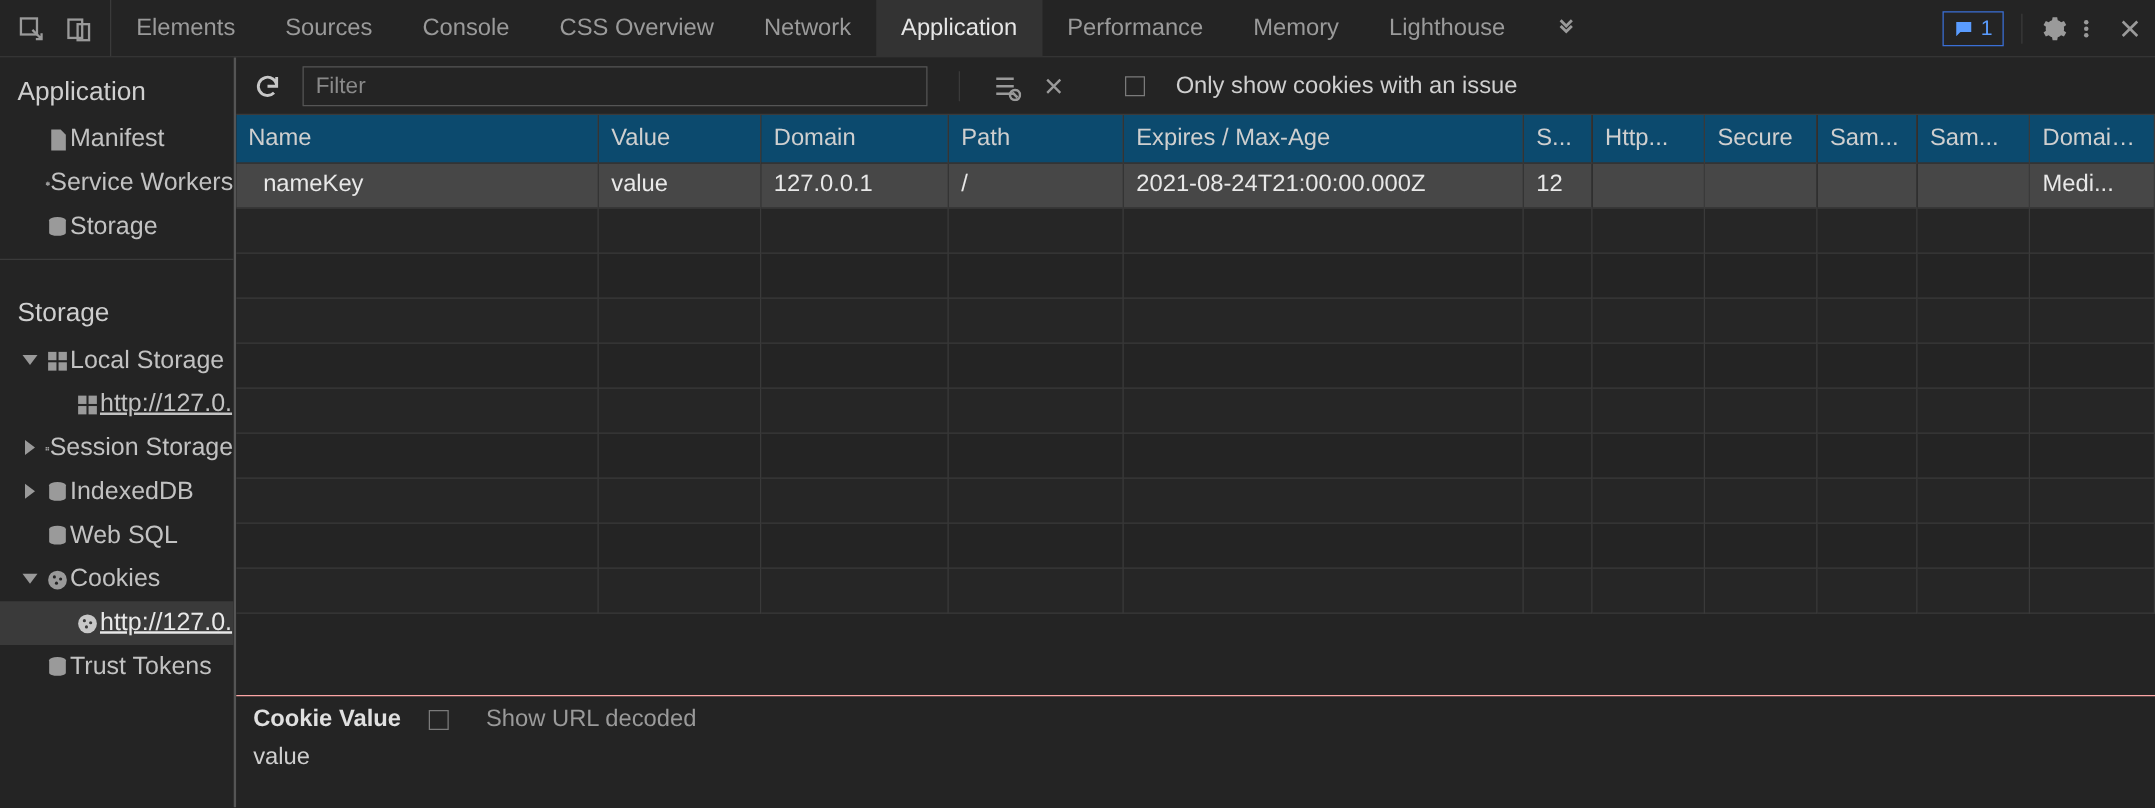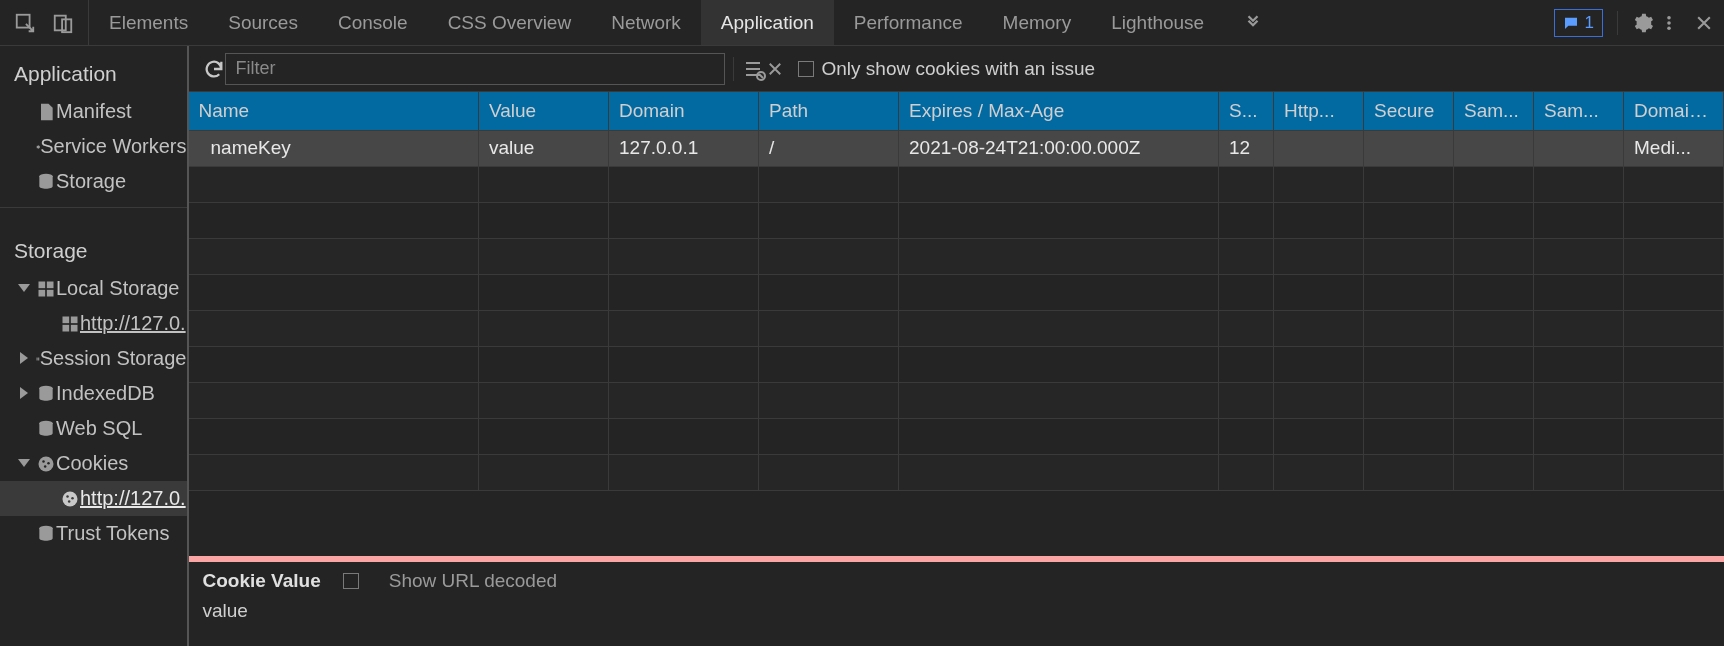--- a/index.html
+++ b/index.html
@@ -121,21 +121,21 @@
   .right {
     flex: 1;
     display: flex;
     flex-direction: column;
     background: #242424;
   }
   .toolbar {
     height: 46px;
     display: flex;
     align-items: center;
-    gap: 0;
+    gap: 17px;
     padding: 0 14px;
     border-bottom: 1px solid #3a3a3a;
   }
   .filter-input {
     background: #242424;
     border: 1px solid #555;
     height: 32px;
     width: 500px;
     color: #cfcfcf;
     font-size: 18px;
@@ -157,39 +157,39 @@
   th, td {
     border-right: 1px solid #3a3a3a;
     border-bottom: 1px solid #3a3a3a;
     padding: 6px 10px;
     text-align: left;
     overflow: hidden;
     text-overflow: ellipsis;
     white-space: nowrap;
   }
   th {
-    background: #0369a1;
+    background: #0c4a6e;
     color: #cfcfcf;
     font-weight: normal;
     font-size: 19px;
     height: 38px;
   }
   tbody tr { background: #242424; }
   tbody tr.sel { background: #474747; color: #e8e8e8; }
   tbody tr td { font-size: 19px; height: 36px; }
   col.c-name{width:290px} col.c-value{width:130px} col.c-domain{width:150px}
   col.c-path{width:140px} col.c-exp{width:320px} col.c-size{width:55px}
   col.c-http{width:90px} col.c-secure{width:90px} col.c-same{width:80px}
   col.c-sparty{width:90px} col.c-prio{width:100px}
   tbody tr.empty td { height: 36px; }
   tbody tr.empty:nth-child(even){ background:#262626; }
 
   
   .detail {
-    border-top: 6px solid #fca5a5;
+    border-top: 1px solid #fca5a5;
     padding: 8px 14px;
     height: 90px;
   }
   .detail-top { display:flex; align-items:center; gap:22px; }
   .detail-title { color:#e0e0e0; font-weight:bold; font-size:19px; }
   .detail-value { margin-top: 8px; color:#cfcfcf; font-size:19px; }
 </style>
 </head>
 <body>
 

